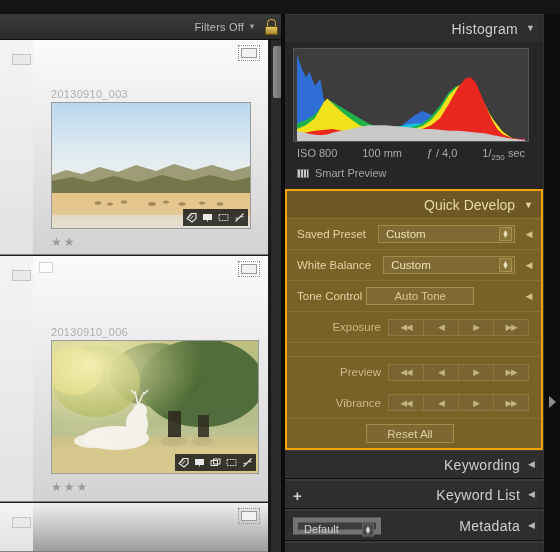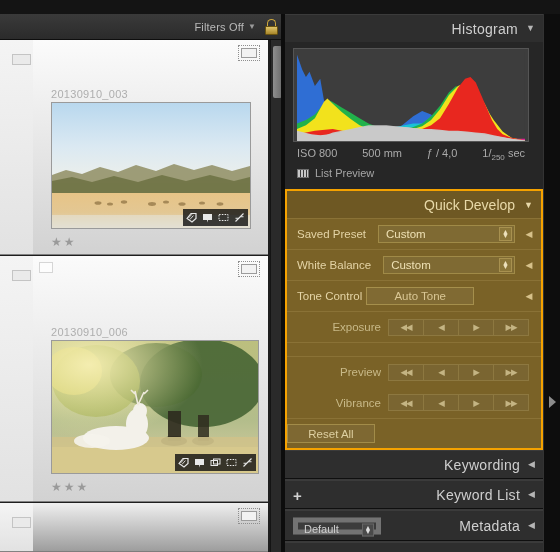--- a/index.html
+++ b/index.html
@@ -225,21 +225,21 @@
   }
   .btnset { display: flex; margin-right: 8px; }
   .btnset .ab {
     width: 36px; height: 17px; border: 1px solid #8d7840;
     background: #7a6531; display: flex; align-items: center;
     justify-content: center; font-size: 8.5px; color: #c4b483;
     letter-spacing: -1px; margin-left: -1px;
   }
   .qdspacer { height: 14px; border-top: 1px solid #8a7236; }
   .qdfoot {
-    height: 30px; display: flex; align-items: center; justify-content: flex-start;
+    height: 30px; display: flex; align-items: center; justify-content: center;
     padding-right: 8px; border-top: 1px solid #8a7236;
   }
   .resetall {
     width: 88px; height: 19px; background: #7e6832;
     border: 1px solid #a28c49; display: flex; align-items: center;
     justify-content: center; font-size: 11.5px; color: #ded0a2;
   }
 
   .plusicon {
     position: absolute; left: 8px; top: 50%; transform: translateY(-50%);
@@ -481,27 +481,27 @@
           <path d="M0 100 L0 86 L10 82 L20 74 L30 56 L34 52 L40 58 L50 67 L60 75 L70 82 L80 86 L90 88 L100 89 L110 89 L120 88 L130 86 L140 83 L150 76 L160 64 L170 48 L180 38 L190 34 L196 38 L200 42 L210 58 L216 70 L220 76 L230 89 L240 96 L255 99 L255 100 Z" fill="#f2e21c"></path>
 
           <path d="M0 100 L0 92 L20 88 L40 86 L60 90 L80 92 L100 92 L120 90 L140 86 L150 82 L160 74 L170 58 L180 40 L188 30 L194 28 L200 34 L206 48 L212 62 L218 76 L224 86 L230 92 L240 96 L255 99 L255 100 Z" fill="#e8271f"></path>
 
           <path d="M0 100 L0 90 L10 92 L20 93 L30 94 L40 90 L50 88 L60 86 L70 84 L80 82 L90 82 L100 82 L110 83 L120 84 L130 85 L140 86 L150 86 L160 87 L170 88 L180 88 L190 89 L200 90 L210 91 L220 93 L230 95 L240 97 L255 99 L255 100 Z" fill="#c9c9c9" opacity=".95"></path>
           <path d="M0 100 L0 88 L8 90 L16 92 L26 93 L36 92 L46 90 L56 88 L66 86 L76 84 L88 83 L100 83 L120 84 L140 86 L160 88 L180 89 L200 91 L220 94 L240 97 L255 99 L255 100 Z" fill="#c9c9c9"></path>
         </svg>
       </div>
       <div class="exif">
         <span>ISO 800</span>
-        <span>500 mm</span>
+        <span>100 mm</span>
         <span>ƒ / 4,0</span>
         <span><span>1</span>/<span class="sub">250</span> <span>sec</span></span>
       </div>
       <div class="smartpv">
         <span class="spicon"></span>
-        <span>List Preview</span>
+        <span>Smart Preview</span>
       </div>
     </div>
 
     <div class="qd">
       <div class="qdhead">
         <span class="ttl">Quick Develop</span>
         <span class="tri">▼</span>
       </div>
 
       <div class="qdrow">

